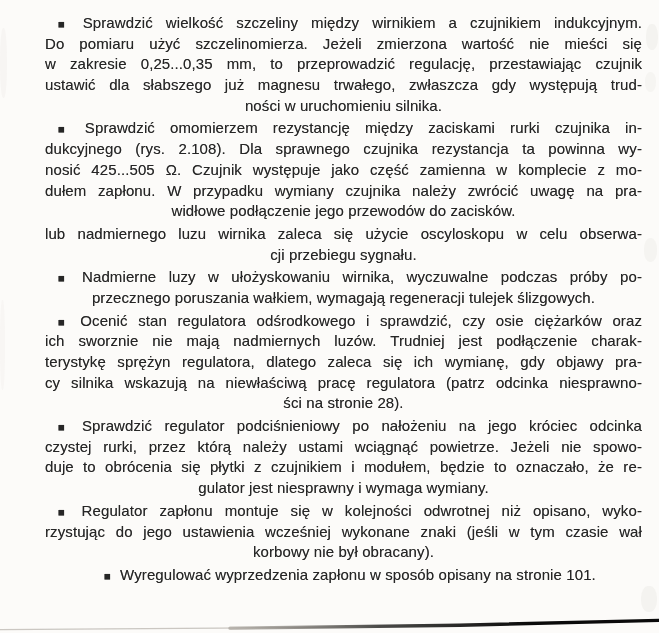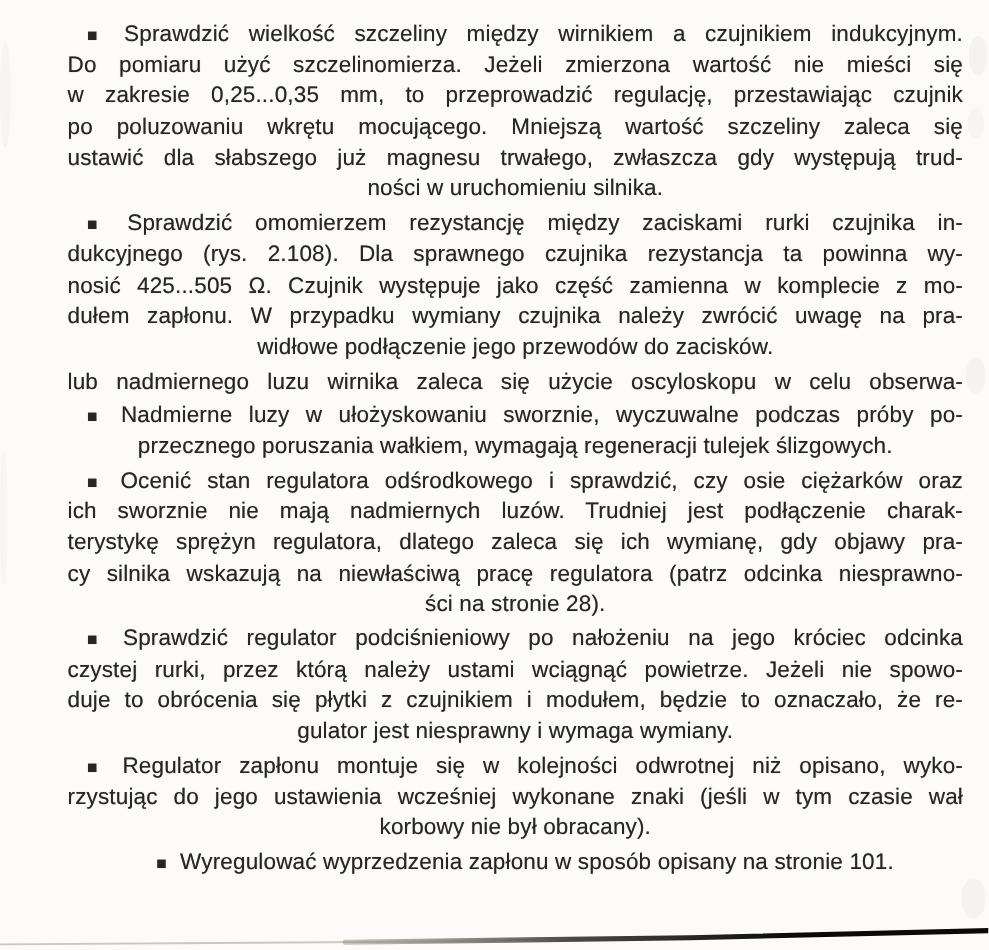--- a/index.html
+++ b/index.html
@@ -33,39 +33,39 @@
 </head>
 <body>
 
 <div class="page">
   <div class="text-block">
 
     <div class="para">
       <div class="ln j"><span class="blt">■</span><span>Sprawdzić wielkość szczeliny między wirnikiem a czujnikiem indukcyjnym.</span></div>
       <div class="ln j">Do pomiaru użyć szczelinomierza. Jeżeli zmierzona wartość nie mieści się</div>
       <div class="ln j">w zakresie 0,25...0,35 mm, to przeprowadzić regulację, przestawiając czujnik</div>
-      <div class="ln j">po poluzowaniu wkrętu mocującego. Mniejszą wartość szczeliny zaleca się</div>
       <div class="ln j">ustawić dla słabszego już magnesu trwałego, zwłaszcza gdy występują trud-</div>
       <div class="ln l">ności w uruchomieniu silnika.</div>
     </div>
 
     <div class="para">
       <div class="ln j"><span class="blt">■</span><span>Sprawdzić omomierzem rezystancję między zaciskami rurki czujnika in-</span></div>
       <div class="ln j">dukcyjnego (rys. 2.108). Dla sprawnego czujnika rezystancja ta powinna wy-</div>
       <div class="ln j">nosić 425...505 Ω. Czujnik występuje jako część zamienna w komplecie z mo-</div>
       <div class="ln j">dułem zapłonu. W przypadku wymiany czujnika należy zwrócić uwagę na pra-</div>
       <div class="ln l">widłowe podłączenie jego przewodów do zacisków.</div>
     </div>
 
     <div class="para">
       <div class="ln j">lub nadmiernego luzu wirnika zaleca się użycie oscyloskopu w celu obserwa-</div>
+      <div class="ln l">cji przebiegu sygnału.</div>
     </div>
 
     <div class="para">
-      <div class="ln j"><span class="blt">■</span><span>Nadmierne luzy w ułożyskowaniu sworznie, wyczuwalne podczas próby po-</span></div>
+      <div class="ln j"><span class="blt">■</span><span>Nadmierne luzy w ułożyskowaniu wirnika, wyczuwalne podczas próby po-</span></div>
       <div class="ln l">przecznego poruszania wałkiem, wymagają regeneracji tulejek ślizgowych.</div>
     </div>
 
     <div class="para">
       <div class="ln j"><span class="blt">■</span><span>Ocenić stan regulatora odśrodkowego i sprawdzić, czy osie ciężarków oraz</span></div>
       <div class="ln j">ich sworznie nie mają nadmiernych luzów. Trudniej jest podłączenie charak-</div>
       <div class="ln j">terystykę sprężyn regulatora, dlatego zaleca się ich wymianę, gdy objawy pra-</div>
       <div class="ln j">cy silnika wskazują na niewłaściwą pracę regulatora (patrz odcinka niesprawno-</div>
       <div class="ln l">ści na stronie 28).</div>
     </div>

